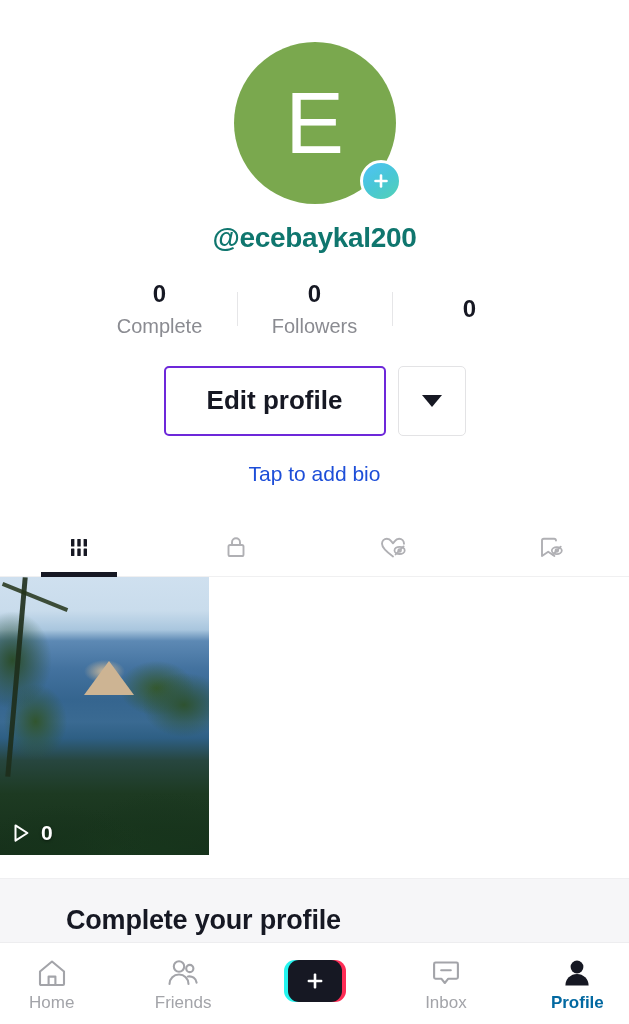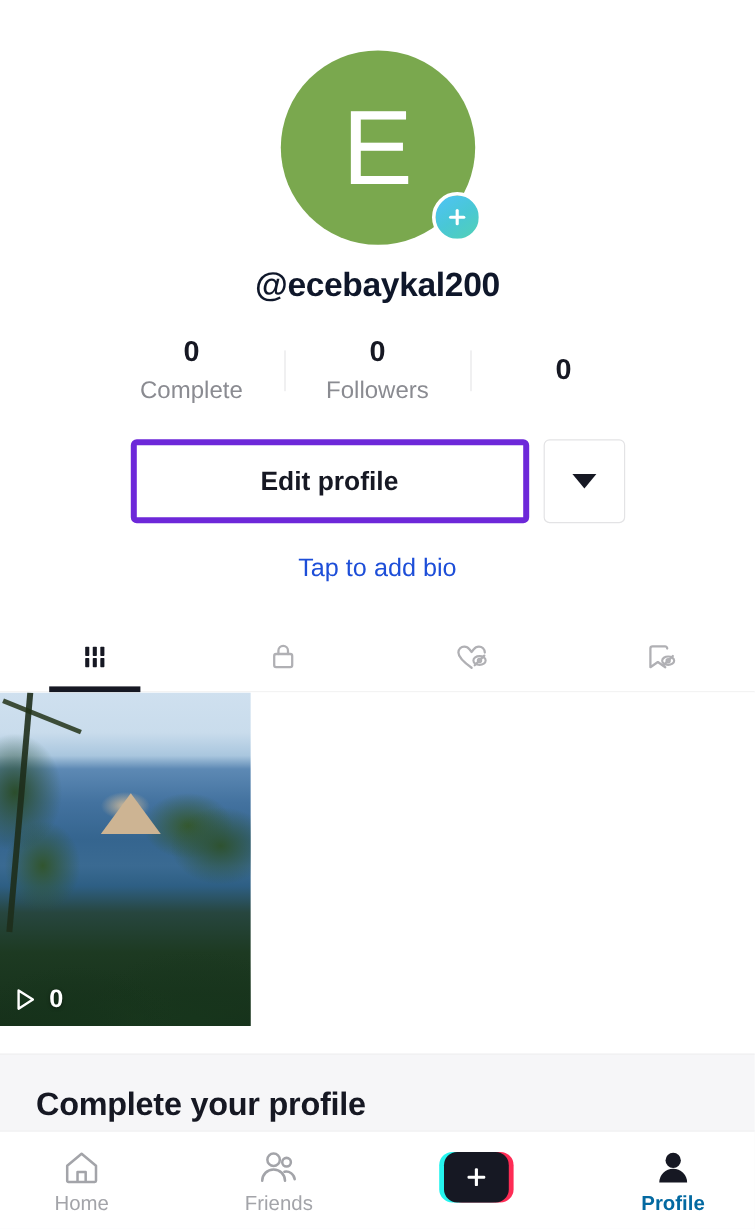--- a/index.html
+++ b/index.html
@@ -50,21 +50,21 @@
     background: linear-gradient(145deg, #4fc3f7 0%, #49c7d6 50%, #52d1b5 100%);
     border: 3px solid #ffffff;
     display: flex; align-items: center; justify-content: center;
   }
   .avatar-plus svg { display: block; }
 
   .username {
     margin-top: 18px;
     font-size: 28px;
     font-weight: 700;
-    color: #0f172a;
+    color: #0f766e;
     letter-spacing: -0.3px;
   }
 
   
   .stats {
     margin-top: 26px;
     display: flex;
     align-items: center;
     justify-content: center;
   }
@@ -90,26 +90,26 @@
   }
 
   
   .action-row {
     margin-top: 28px;
     display: flex;
     justify-content: center;
     gap: 12px;
   }
   .btn-edit {
-    width: 332px; height: 70px;
-    border: 5px solid #6d28d9;
+    width: 222px; height: 70px;
+    border: 2px solid #6d28d9;
     border-radius: 5px;
     background: #fff;
     font-family: "Liberation Sans", sans-serif;
-    font-size: 22px;
+    font-size: 26px;
     font-weight: 700;
     color: #161823;
     display: flex; align-items: center; justify-content: center;
     cursor: pointer;
   }
   .btn-more {
     width: 68px; height: 70px;
     border: 1px solid #e3e3e5;
     border-radius: 5px;
     background: #fff;
@@ -247,20 +247,21 @@
     height: 146px;
     background: #f6f6f8;
     padding: 26px 30px 0 30px;
     border-top: 1px solid #efeff1;
   }
   .banner-title {
     font-size: 27px;
     font-weight: 700;
     color: #161823;
     letter-spacing: -0.2px;
+    margin-left: 36px;
   }
   .banner-sub {
     margin-top: 8px;
     font-size: 21px;
     color: #9a9ba1;
   }
   .banner-sub .frac {
     color: #ee1d52;
     font-weight: 700;
   }
@@ -450,20 +451,27 @@
         <div class="create-core">
           <svg width="24" height="24" viewBox="0 0 24 24">
             <rect x="10.7" y="4.6" width="2.6" height="14.8" rx="1" fill="#fff"></rect>
             <rect x="4.6" y="10.7" width="14.8" height="2.6" rx="1" fill="#fff"></rect>
           </svg>
         </div>
       </div>
       <span class="nav-label"></span>
     </div>
 
+    <div class="nav-item">
+      <svg width="34" height="32" viewBox="0 0 34 32">
+        <path d="M6.5 5.5 h21 a1.4 1.4 0 0 1 1.4 1.4 v13.4 a1.4 1.4 0 0 1-1.4 1.4 H19.3 L15.8 26 L12.3 21.7 H6.5 a1.4 1.4 0 0 1-1.4-1.4 V6.9 A1.4 1.4 0 0 1 6.5 5.5 Z" fill="none" stroke="#a3a4a9" stroke-width="2.1" stroke-linejoin="round"></path>
+        <line x1="12.2" y1="13.2" x2="21.8" y2="13.2" stroke="#a3a4a9" stroke-width="2.1" stroke-linecap="round"></line>
+      </svg>
+      <span class="nav-label">Inbox</span>
+    </div>
 
     <div class="nav-item active">
       <svg width="34" height="32" viewBox="0 0 34 32">
         <circle cx="17" cy="10" r="6.4" fill="#161823"></circle>
         <path d="M5.4 28.5 a11.6 11.6 0 0 1 23.2 0 Z" fill="#161823"></path>
       </svg>
       <span class="nav-label">Profile</span>
     </div>
   </div>
 

